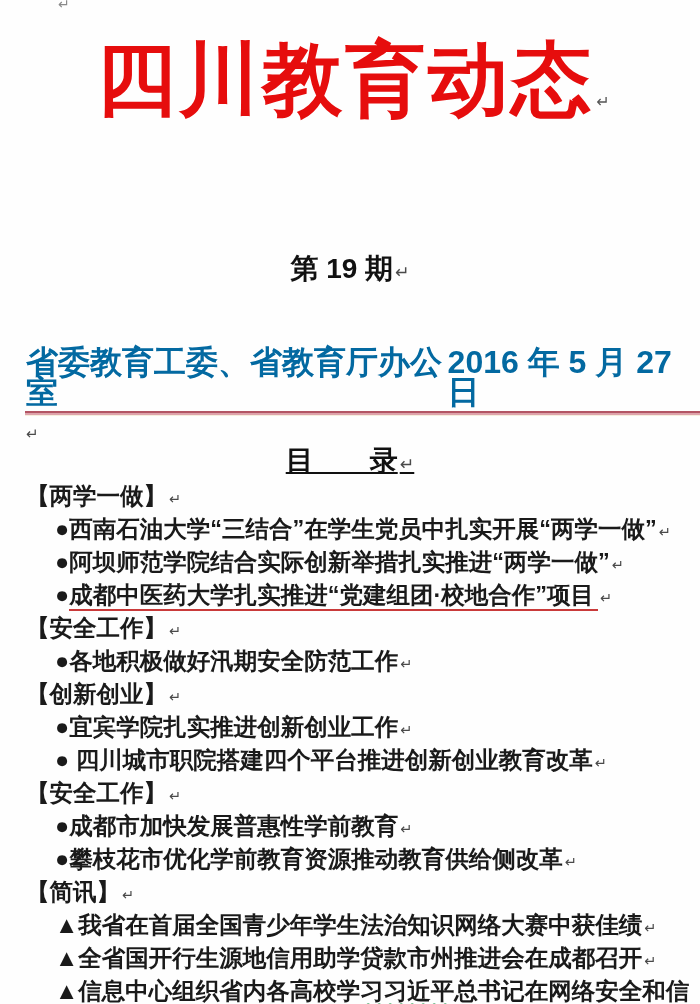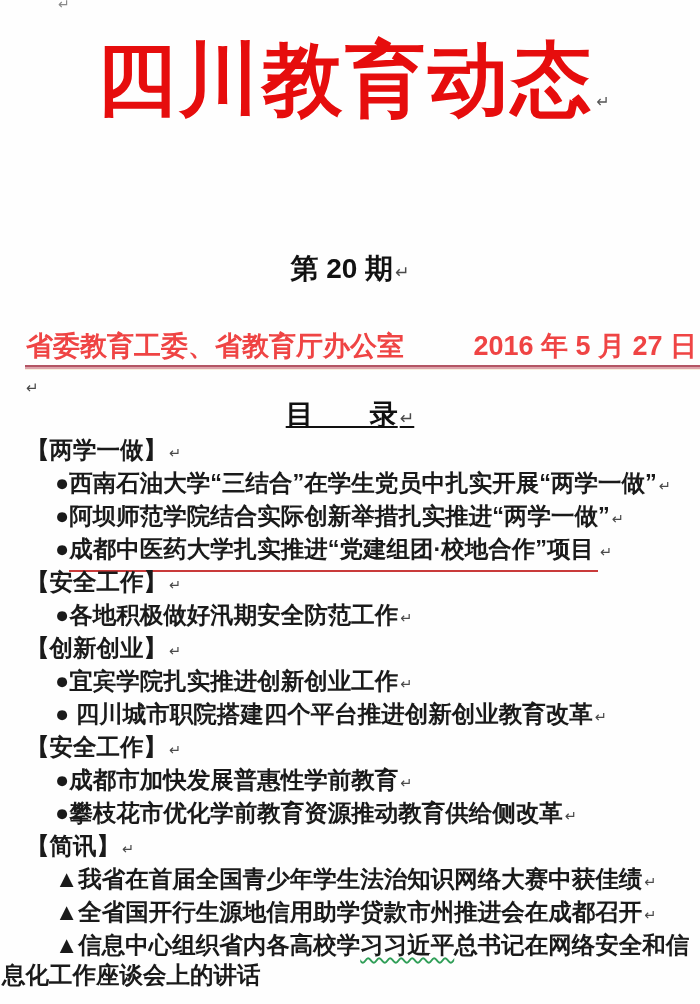--- a/index.html
+++ b/index.html
@@ -36,29 +36,29 @@
   .title .pmark{font-size:16px;color:#555;}
   .issue{
     margin-top:100px;
     text-align:center;
     font-size:28px;
     line-height:34px;
     font-weight:700;
     color:#111;
   }
   .masthead{
-    margin-top:42px;
+    margin-top:58px;
     display:flex;
     justify-content:space-between;
     align-items:baseline;
     padding:0 3px 0 26px;
-    font-size:27px;
+    font-size:32px;
     line-height:30px;
     font-weight:700;
-    color:#ef4444;
+    color:#0369a1;
   }
   .rule{
     margin:4px 0 0 25px;
     height:5px;
     background:linear-gradient(to bottom,
       #b35564 0%, #b35564 42%,
       #dda3ab 42%, #dda3ab 78%,
       #f6eedd 78%, #f6eedd 100%);
   }
   .pilcrow-line{
@@ -85,41 +85,41 @@
   .toc-section{
     margin-left:24px;
     line-height:30px;
   }
   .toc-item{
     line-height:30px;
     text-indent:53px;
   }
   .u-red{
     border-bottom:2.5px solid #c93a3a;
-    padding-bottom:8px;
+    padding-bottom:1px;
     padding-right:4px;
   }
   .sq-green{
     text-decoration-line:underline;
     text-decoration-style:wavy;
     text-decoration-color:#2f9e57;
     text-decoration-thickness:1.5px;
     text-underline-offset:4px;
   }
 </style>
 </head>
 <body>
 
 <div class="page">
 
   <span class="corner-pmark">↵</span>
 
   <div class="title"><span>四川教育动态</span><span class="pmark">↵</span></div>
 
-  <div class="issue"><span>第 20 期</span><span class="pmark">↵</span></div>
+  <div class="issue"><span>第 19 期</span><span class="pmark">↵</span></div>
 
   <div class="masthead">
     <span>省委教育工委、省教育厅办公室</span>
     <span>2016 年 5 月 27 日</span>
   </div>
 
   <div class="rule"></div>
 
   <div class="pilcrow-line">↵</div>
 

